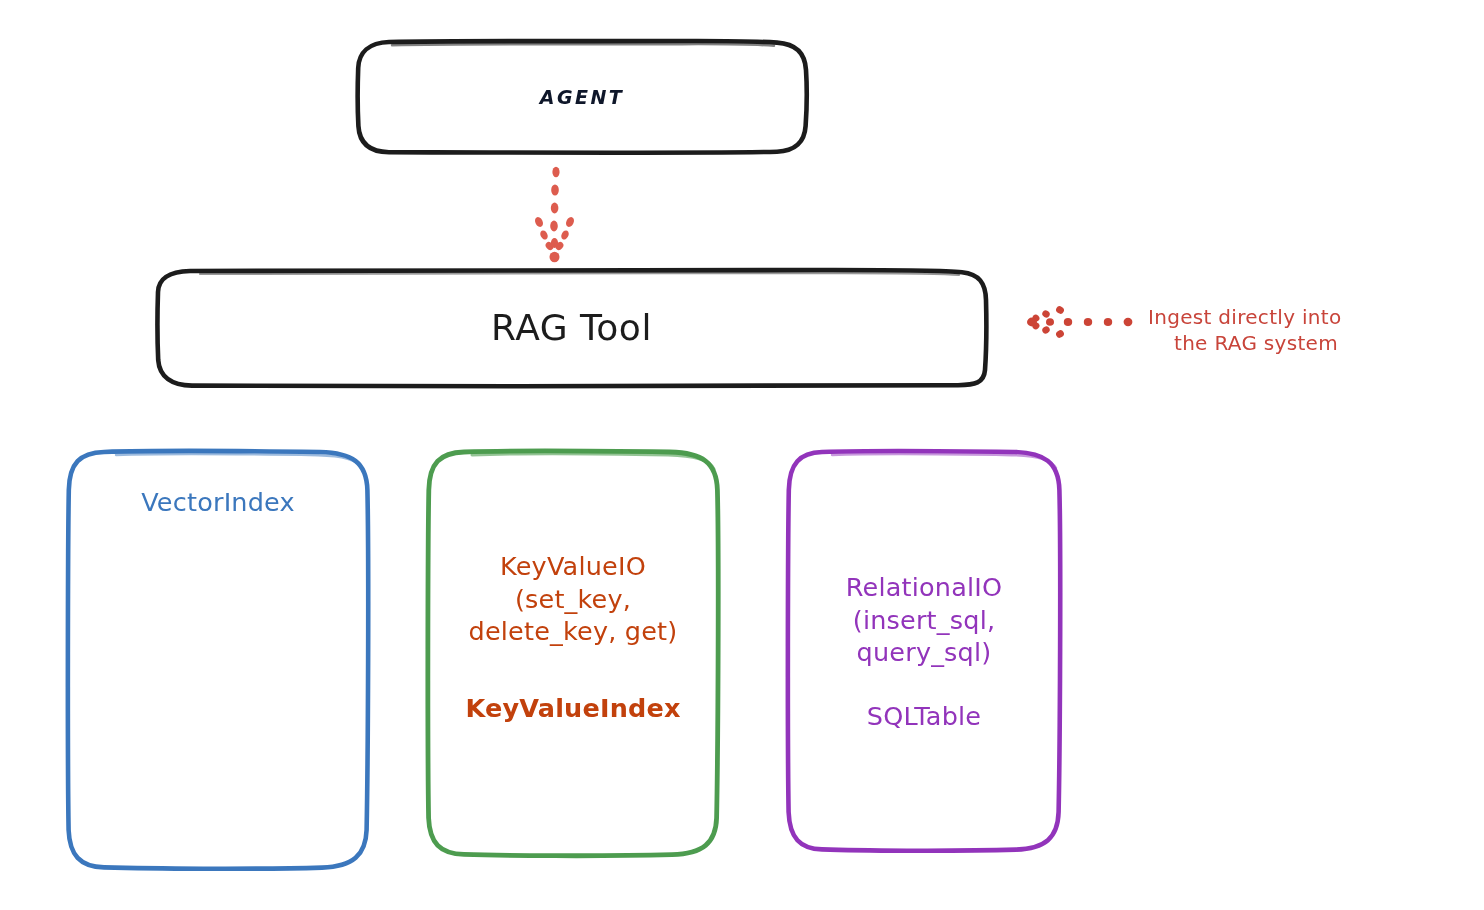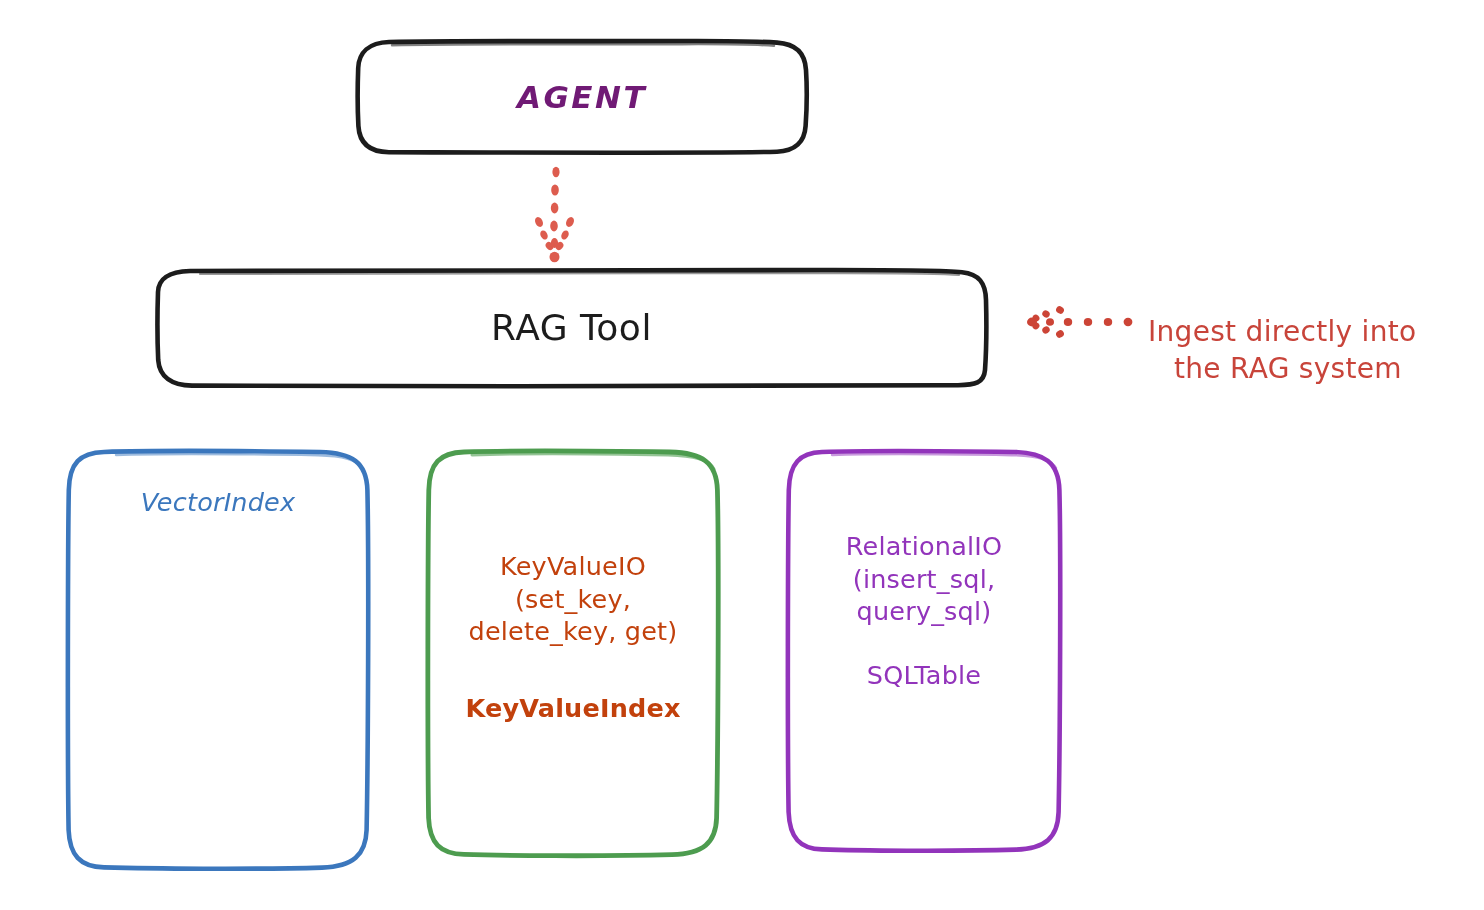--- a/index.html
+++ b/index.html
@@ -38,25 +38,25 @@
 
   
   #agent-node {
     left: 357px;
     top: 41px;
     width: 450px;
     height: 112px;
   }
   #agent-node .node-label {
     font-family: "DejaVu Sans", sans-serif;
-    font-size: 31px;
+    font-size: 19px;
     font-style: italic;
     font-weight: 700;
     letter-spacing: 2.5px;
-    color: #701a75;
+    color: #0f172a;
   }
 
   
   #ragtool-node {
     left: 157px;
     top: 270px;
     width: 829px;
     height: 115px;
   }
   #ragtool-node .node-label {
@@ -87,55 +87,55 @@
     letter-spacing: 0.2px;
   }
 
   #vector-node {
     left: 68px;
     top: 450px;
     width: 300px;
     height: 418px;
   }
   #vector-node .api-block { margin-top: 87px; }
-  #vector-node .index-block { margin-top: 36px; font-style: italic; }
+  #vector-node .index-block { margin-top: 36px; }
   #vector-node .api-block,
   #vector-node .index-block { color: #3b77bd; }
 
   #keyvalue-node {
     left: 428px;
     top: 450px;
     width: 290px;
     height: 405px;
   }
   #keyvalue-node .api-block { margin-top: 100px; }
   #keyvalue-node .index-block { margin-top: 44px; font-weight: bold; }
   #keyvalue-node .api-block,
   #keyvalue-node .index-block { color: #c2410c; }
 
   #relational-node {
     left: 788px;
-    top: 426px;
+    top: 467px;
     width: 272px;
     height: 400px;
   }
   #relational-node .api-block { margin-top: 104px; }
   #relational-node .index-block { margin-top: 31px; }
   #relational-node .api-block,
   #relational-node .index-block { color: #9234bb; }
 
   
   #ingest-annotation {
     position: absolute;
     left: 1148px;
     top: 278px;
     width: 320px;
     z-index: 4;
     color: #c8443a;
-    font-size: 28px;
+    font-size: 20px;
     line-height: 1.3;
     font-weight: 500;
     text-align: left;
     white-space: pre-line;
     letter-spacing: 0.3px;
   }
   #ingest-annotation .l2 { display: block; padding-left: 26px; }
 </style>
 </head>
 <body>

